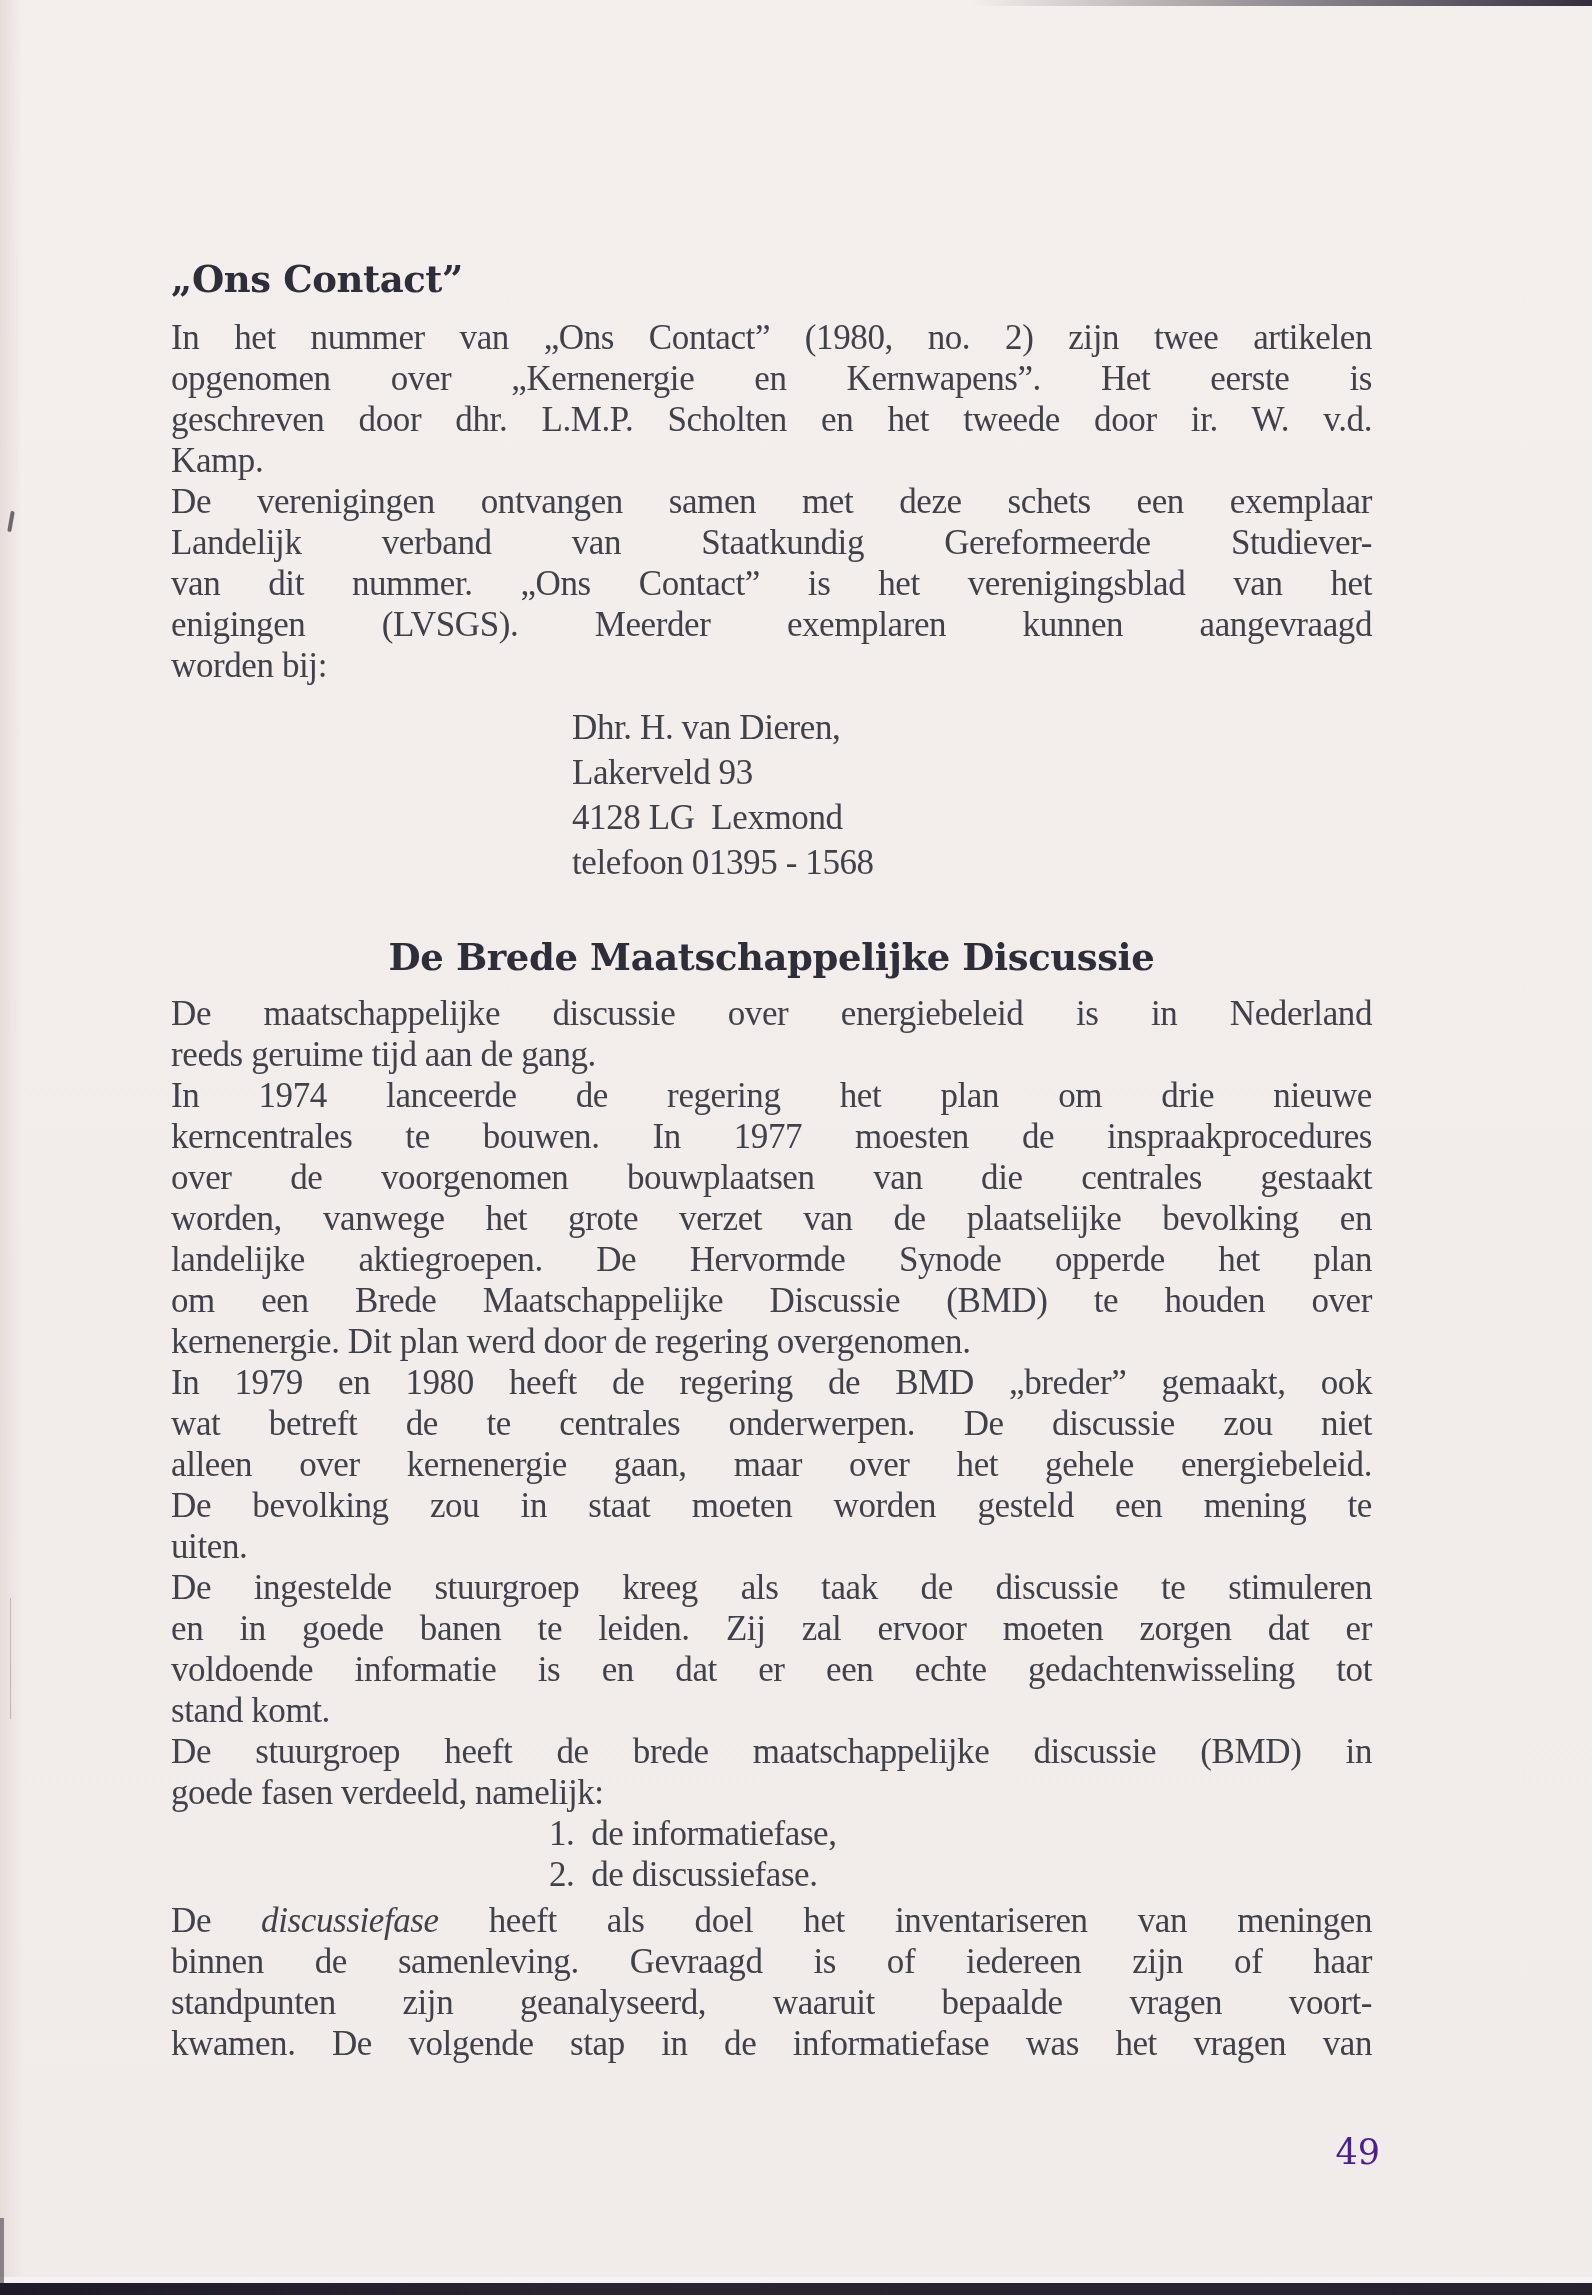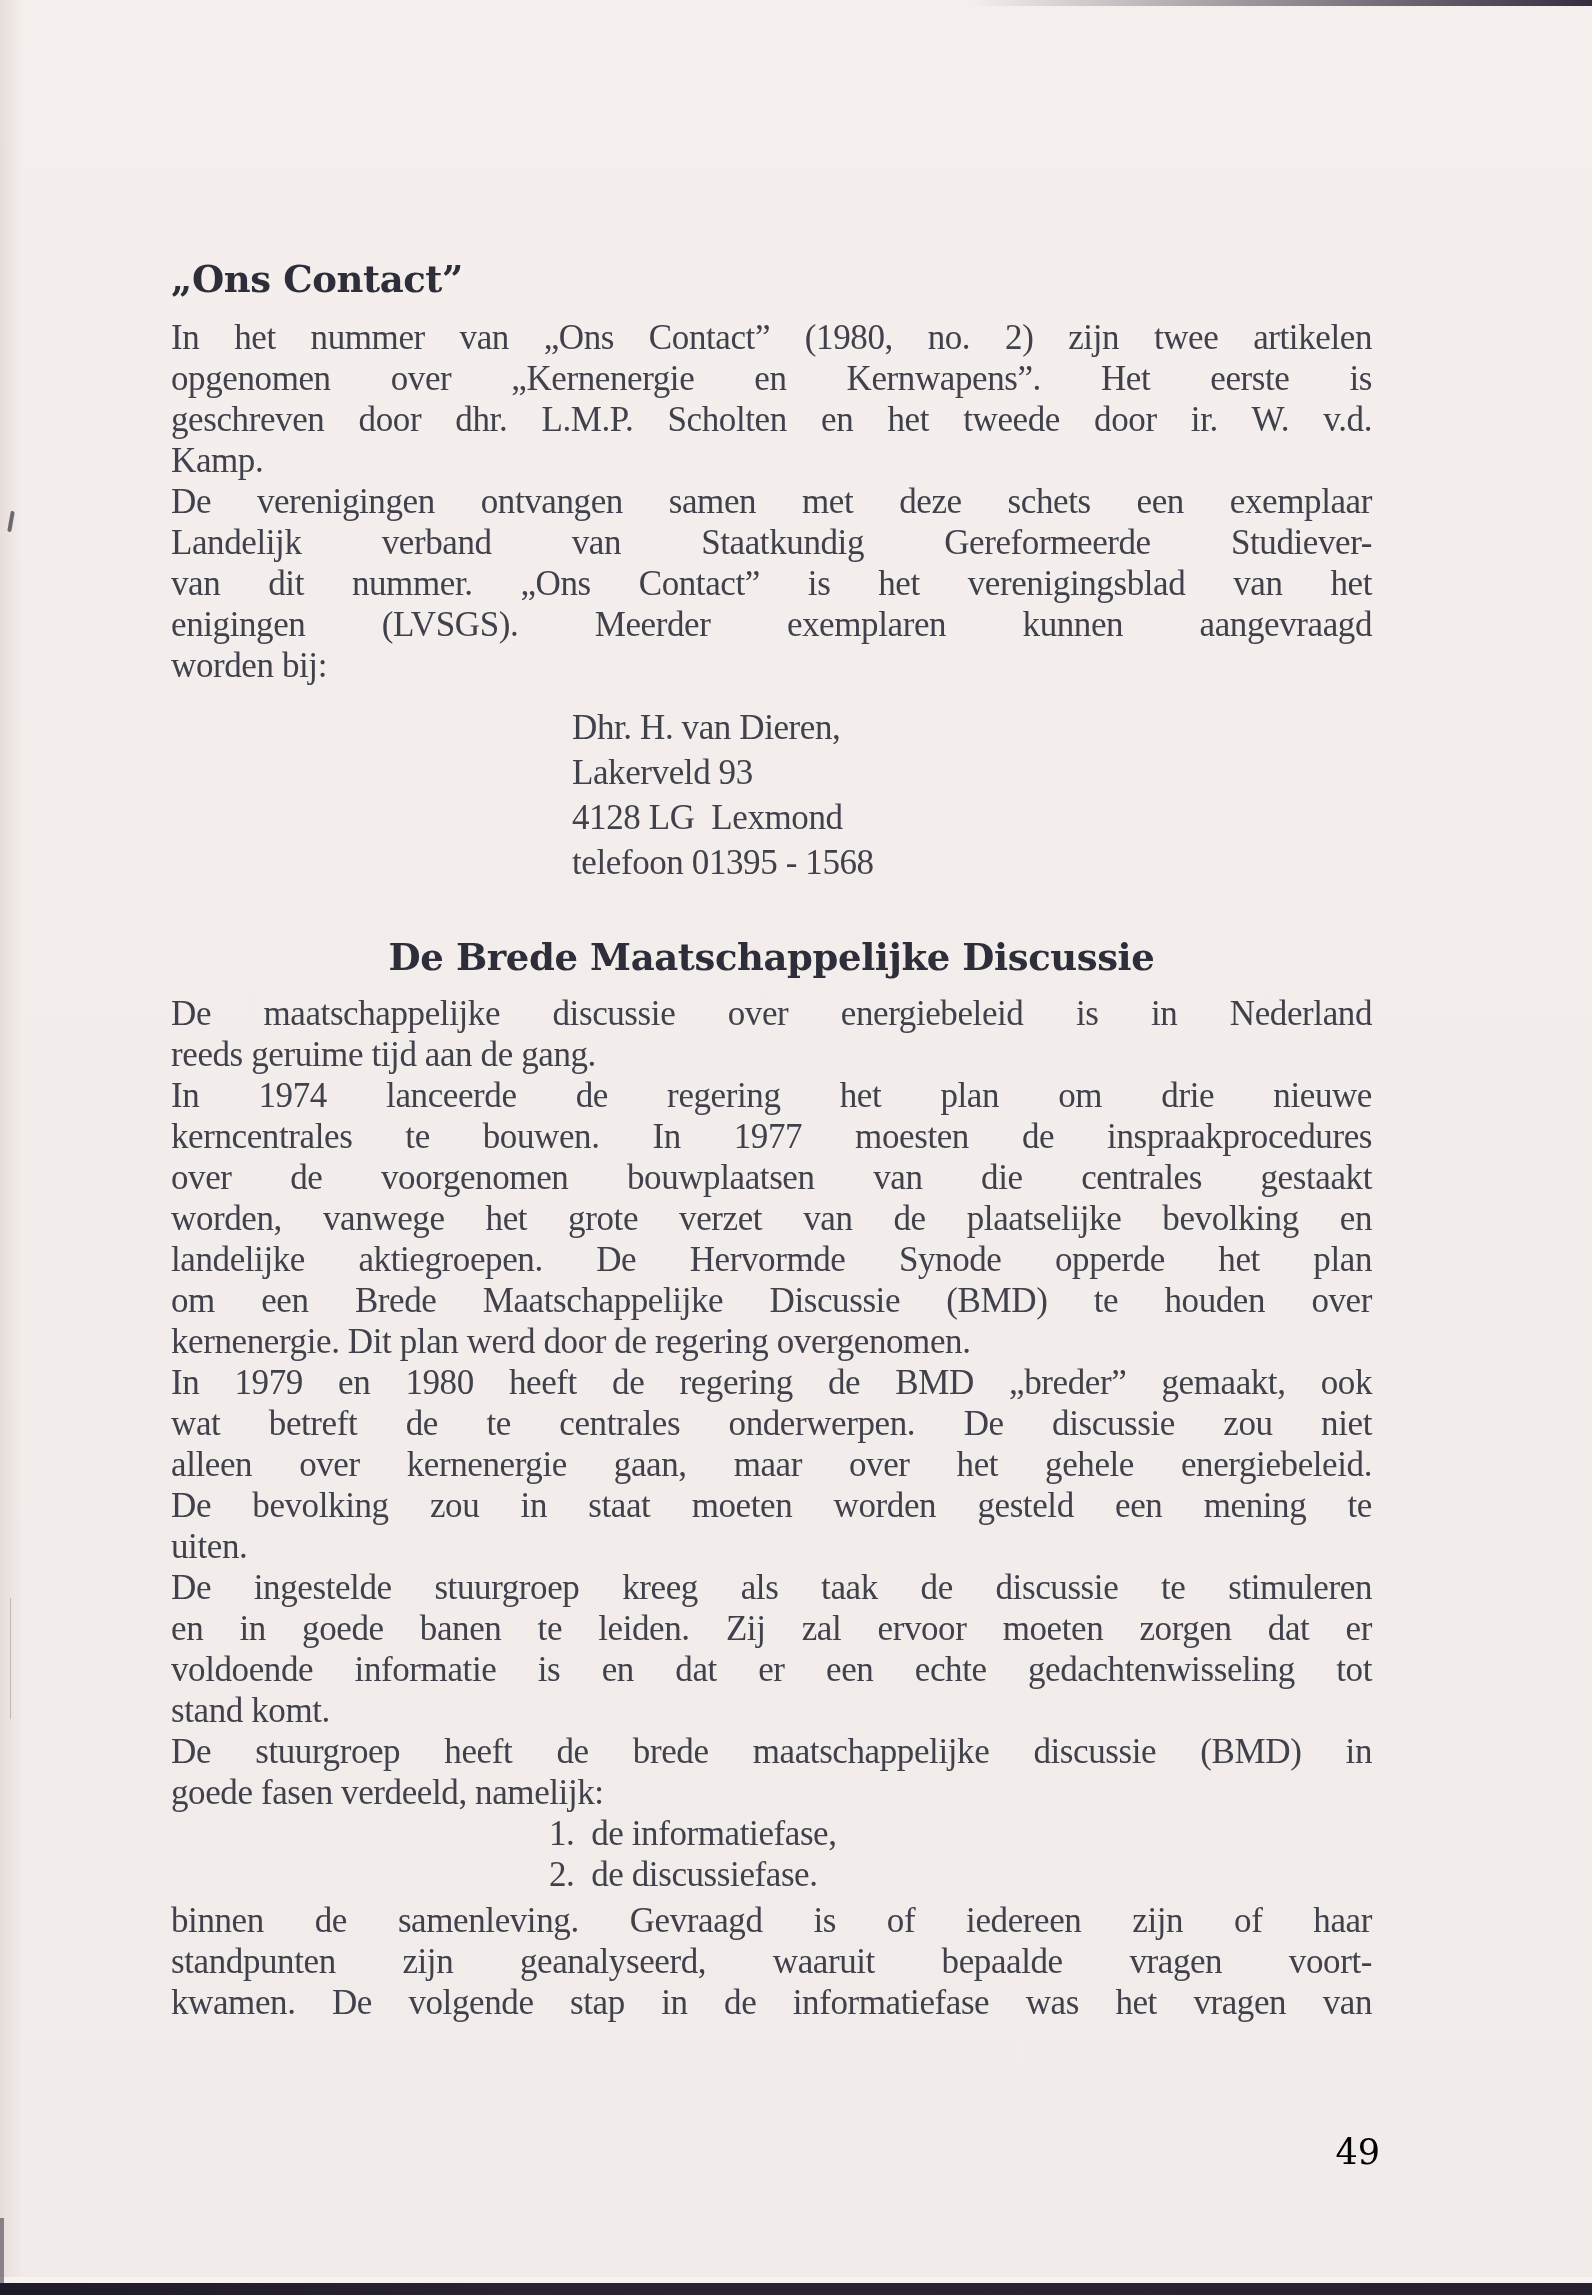--- a/index.html
+++ b/index.html
@@ -105,21 +105,21 @@
   .italic { font-style: italic; }
 
   .page-number {
     position: absolute;
     left: 179px;
     top: 2132px;
     width: 1201px;
     text-align: right;
     font-size: 35px;
     line-height: 41px;
-    color: #000000;
+    color: #4c1d95;
   }
 </style>
 </head>
 <body>
 
 <div class="top-edge-line"></div>
 <div class="artifact-tick"></div>
 <div class="artifact-hairline"></div>
 <div class="bottom-light-strip"></div>
 <div class="bottom-bar"></div>
@@ -175,20 +175,21 @@
     </div>
     <div class="block block-paragraph">
       <div class="line justify">De stuurgroep heeft de brede maatschappelijke discussie (BMD) in</div>
       <div class="line">goede fasen verdeeld, namelijk:</div>
     </div>
     <div class="block block-list">
       <div class="line">1.  de informatiefase,</div>
       <div class="line">2.  de discussiefase.</div>
     </div>
     <div class="block block-paragraph">
+      <div class="line justify"><span class="">De </span><span class="italic">discussiefase</span><span class=""> heeft als doel het inventariseren van meningen</span></div>
       <div class="line justify">binnen de samenleving. Gevraagd is of iedereen zijn of haar</div>
       <div class="line justify">standpunten zijn geanalyseerd, waaruit bepaalde vragen voort-</div>
       <div class="line justify">kwamen. De volgende stap in de informatiefase was het vragen van</div>
     </div>
   </div>
 
 <div class="page-number">49</div>
 
 
 </body></html>

